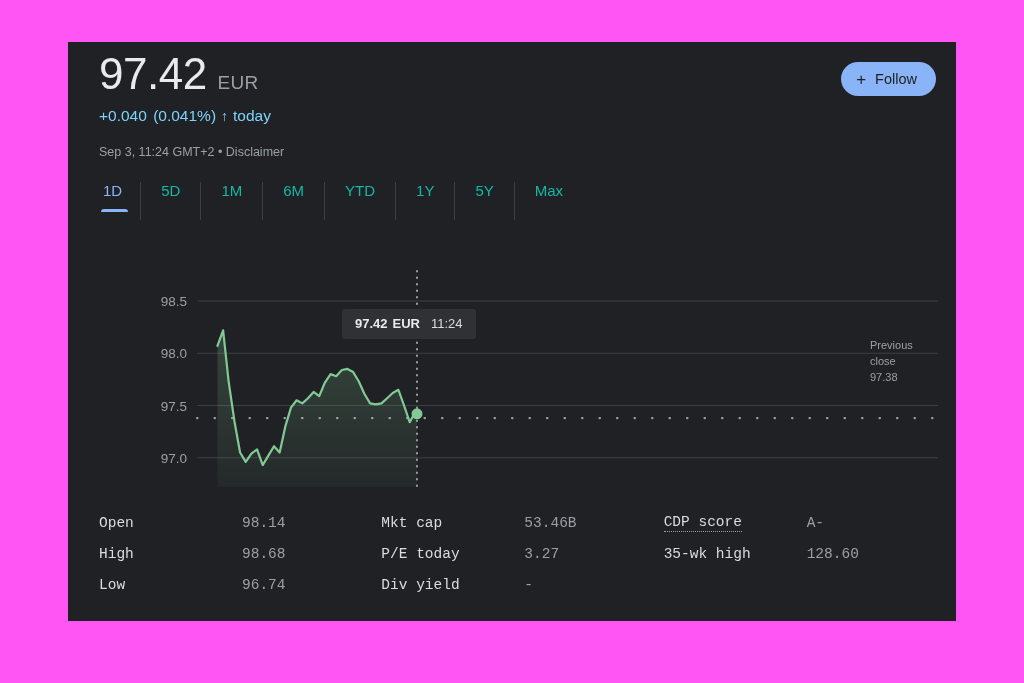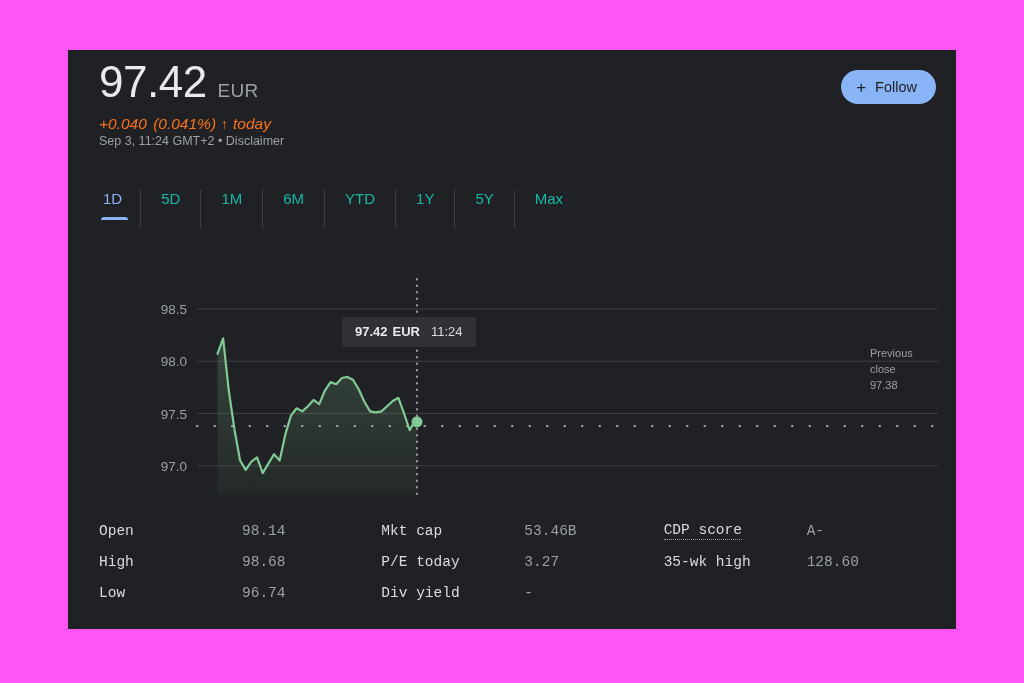--- a/index.html
+++ b/index.html
@@ -13,21 +13,21 @@
   }
   body {
     background: #ff55f5;
     font-family: "Liberation Sans", sans-serif;
     -webkit-font-smoothing: antialiased;
   }
 
   #card {
     position: absolute;
     left: 68px;
-    top: 50px;
+    top: 42px;
     width: 888px;
     height: 579px;
     background: #202124;
     overflow: hidden;
   }
 
   
   #header {
     position: absolute;
     left: 31px;
@@ -47,30 +47,29 @@
     letter-spacing: -0.5px;
   }
   #price-currency {
     font-size: 19px;
     color: #9aa0a6;
     letter-spacing: 0.2px;
   }
   #change-row {
     margin-top: 11px;
     font-size: 15.5px;
-    color: #f97316;
+    color: #7dd3fc;
     display: flex;
     align-items: center;
     gap: 1px;
-    font-style: italic;
   }
   #change-arrow { font-size: 14px; padding: 0 2px 0 4px; }
   #change-period { padding-left: 2px; }
   #meta-row {
-    margin-top: 1px;
+    margin-top: 20px;
     font-size: 12.5px;
     color: #9aa0a6;
   }
   #meta-disclaimer { color: #9aa0a6; }
 
   
   #follow-button {
     position: absolute;
     right: 20px;
     top: 20px;

